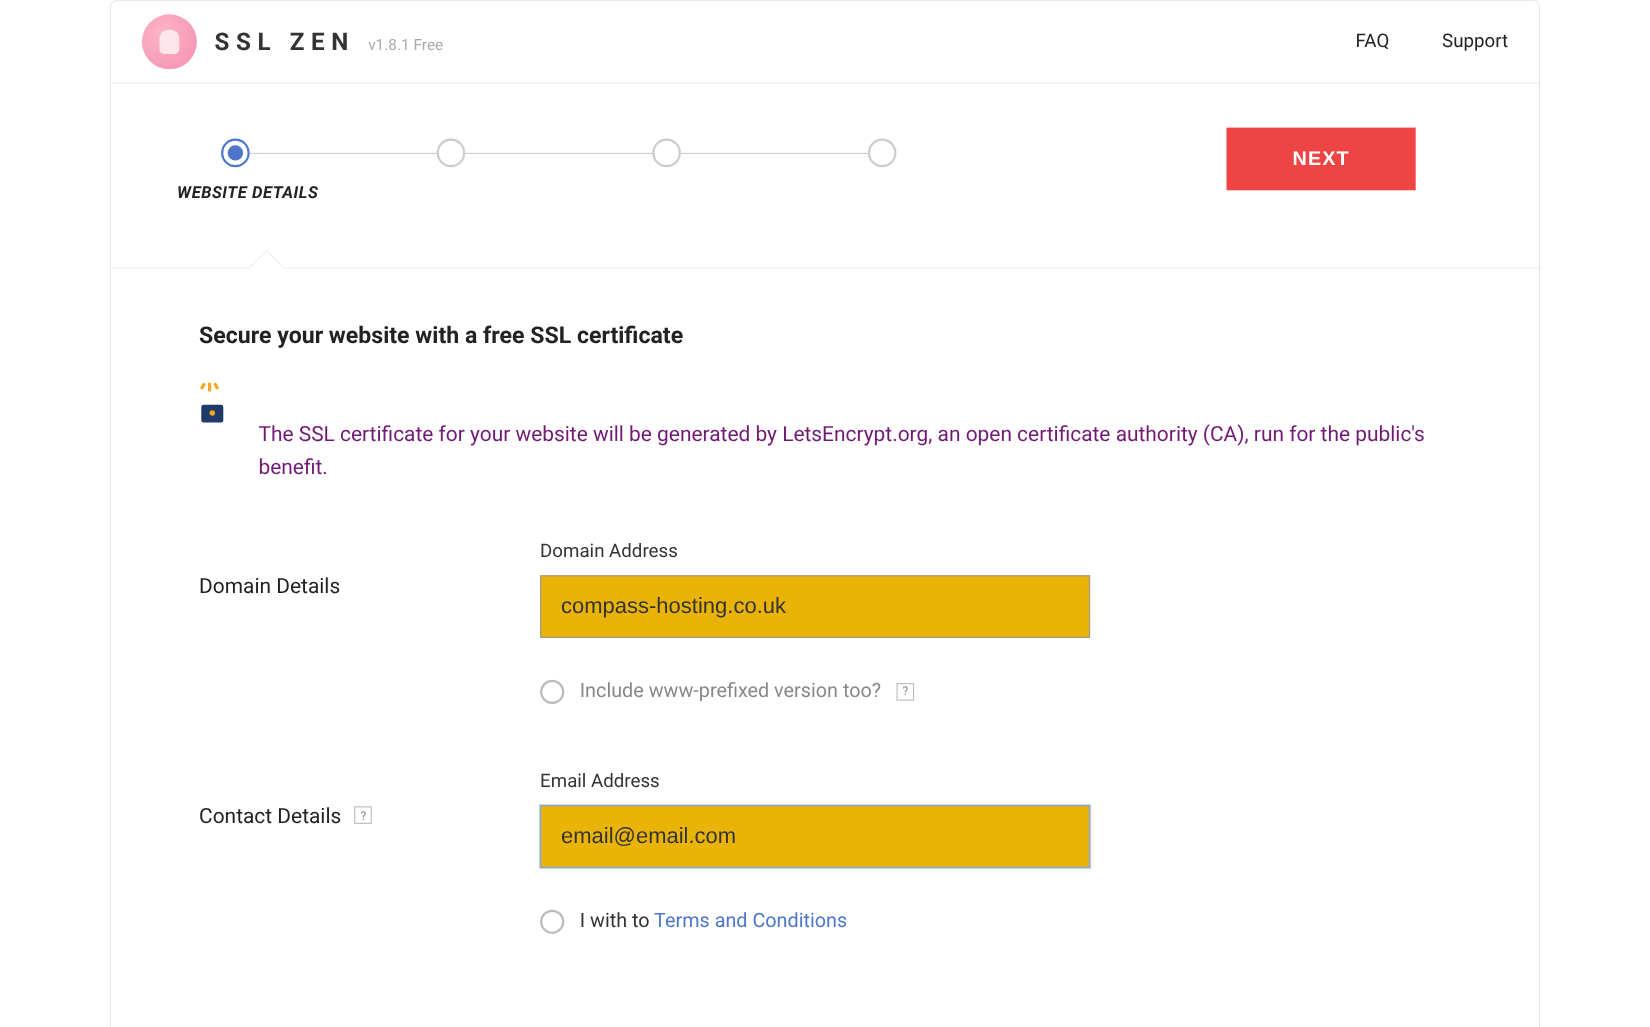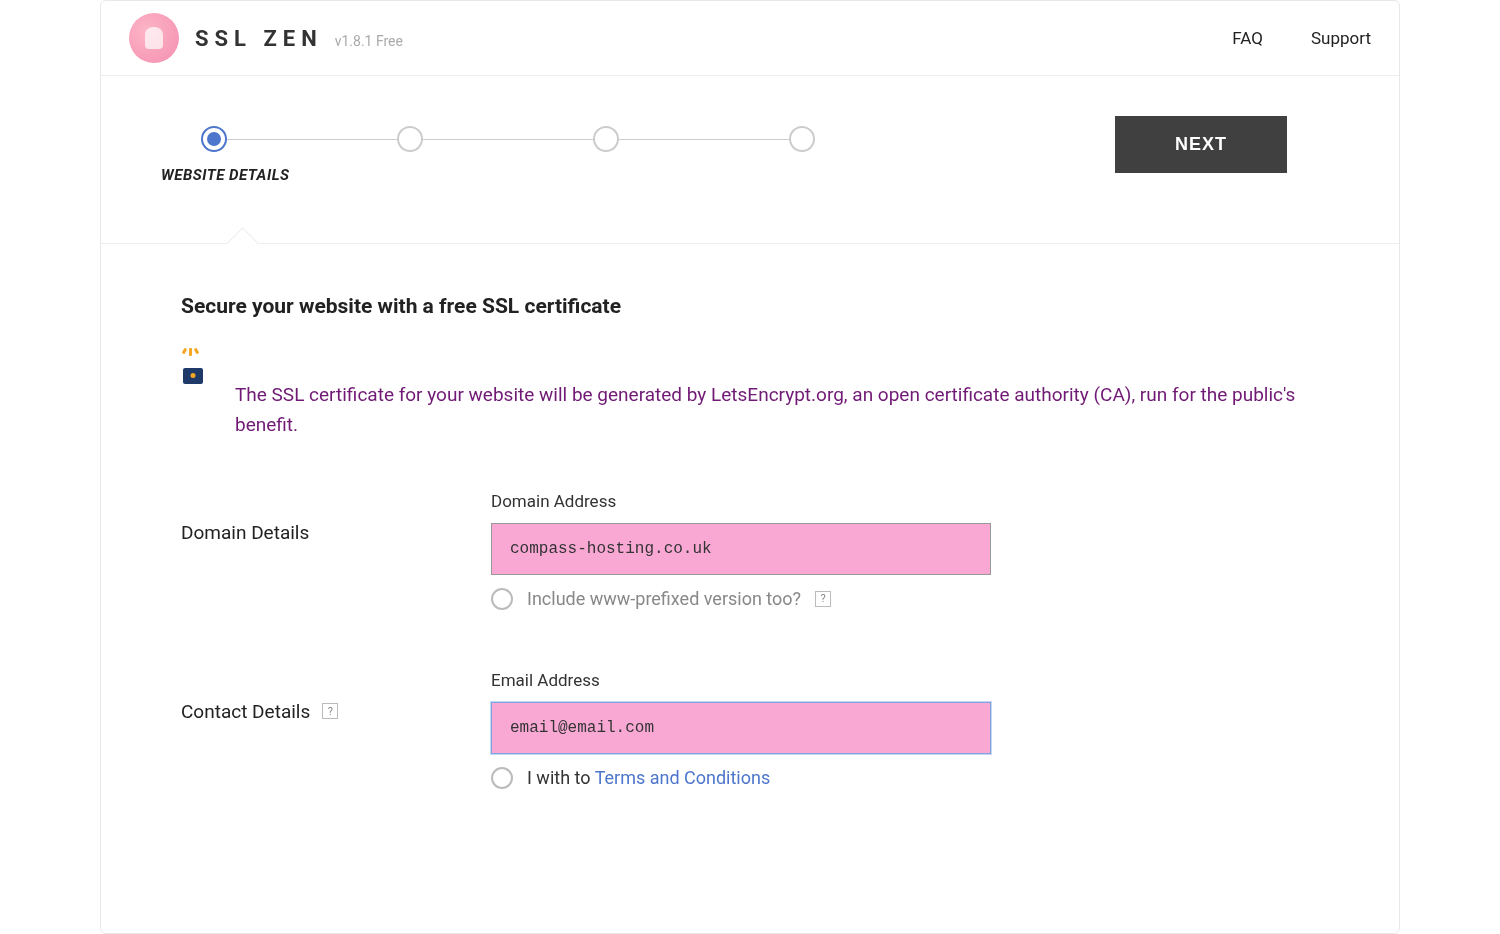--- a/index.html
+++ b/index.html
@@ -121,21 +121,21 @@
       left: -40px;
       width: 180px;
       font-size: 15px;
       font-weight: 700;
       color: #222;
       letter-spacing: 0.5px;
       white-space: nowrap;
       font-style: italic;
     }
     .next-button {
-      background: #404040;
+      background: #ef4444;
       color: #fff;
       border: none;
       padding: 18px 60px;
       font-size: 18px;
       font-weight: 700;
       letter-spacing: 1px;
       cursor: pointer;
       margin-right: 12px;
     }
     .content-panel {
@@ -245,36 +245,35 @@
     }
     .field-label {
       font-size: 17px;
       color: #333;
       margin-bottom: 12px;
       display: block;
     }
     .text-input {
       width: 100%;
       padding: 16px 18px;
-      font-size: 16px;
+      font-size: 20px;
       border: 1px solid #999;
-      background: #f9a8d4;
+      background: #eab308;
       color: #333;
       outline: none;
-      font-family: Liberation Mono, monospace;
     }
     .text-input.focused {
       border-color: #7da3e0;
       box-shadow: 0 0 0 1px #c5d6f0;
     }
     .checkbox-row {
       display: flex;
       align-items: center;
       gap: 14px;
-      margin-top: 13px;
+      margin-top: 38px;
     }
     .round-checkbox {
       width: 22px;
       height: 22px;
       border: 2px solid #bbb;
       border-radius: 50%;
       background: #fff;
       cursor: pointer;
       flex-shrink: 0;
     }

